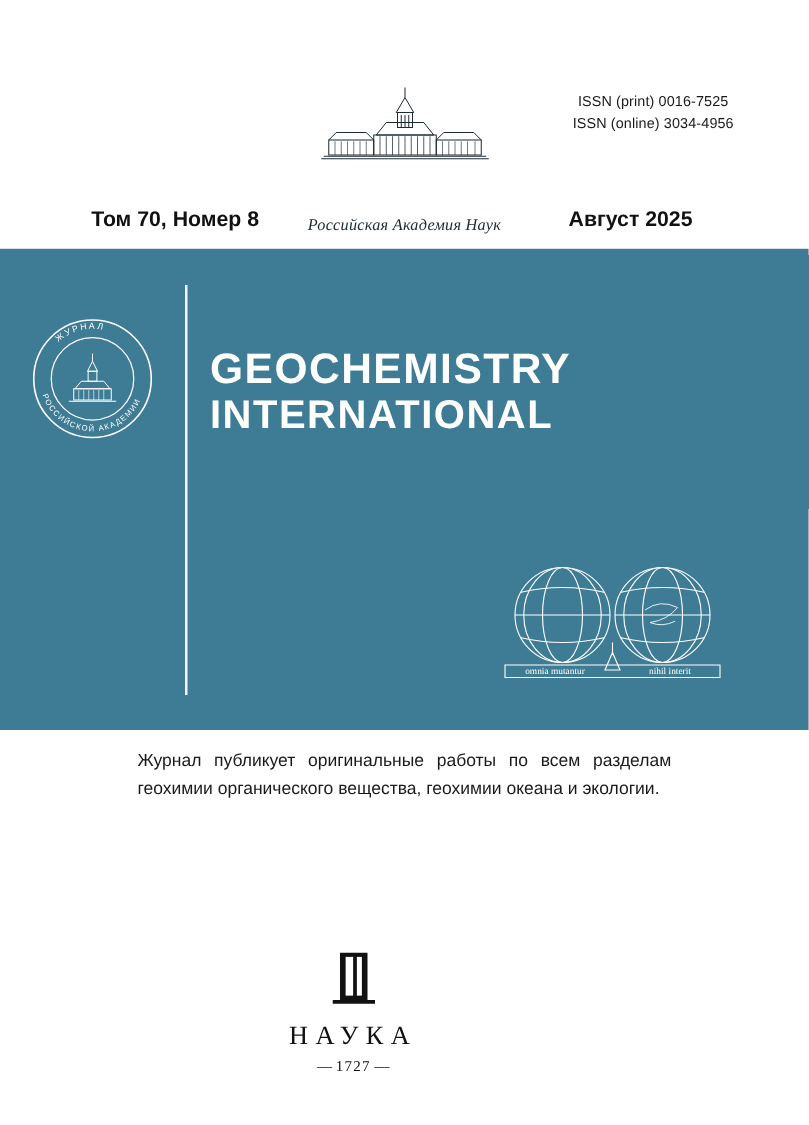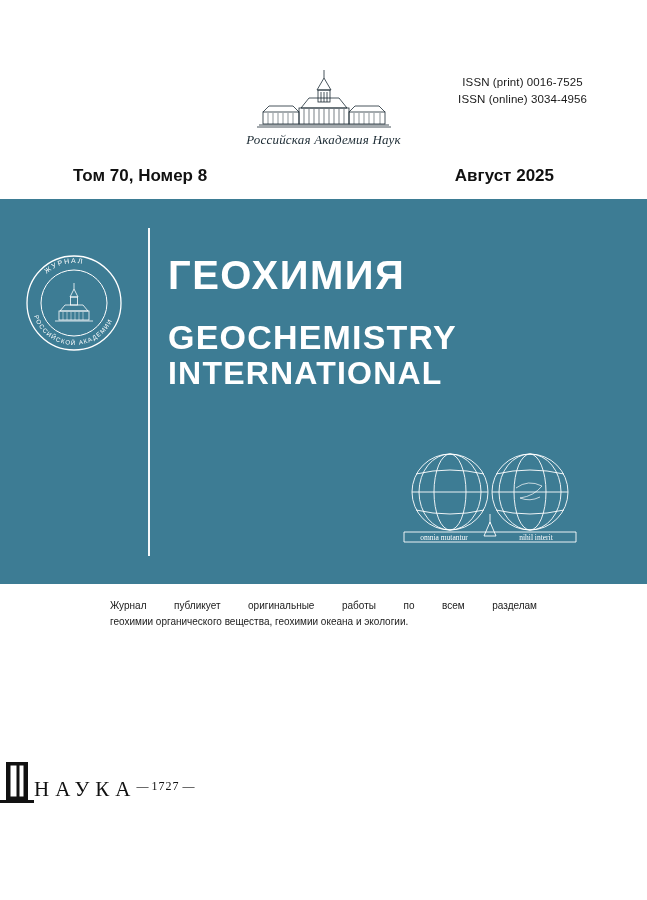--- a/index.html
+++ b/index.html
@@ -30,20 +30,21 @@
   }
 
   .academy-emblem {
     position: absolute;
     top: 68px;
     left: 0;
     width: 647px;
     display: flex;
     flex-direction: column;
     align-items: center;
+    gap: 40px;
   }
   .academy-emblem svg { display: block; }
   .academy-caption {
     margin-top: 2px;
     font-family: "Liberation Serif", serif;
     font-style: italic;
     font-size: 13px;
     color: #1b2a33;
     letter-spacing: 0.2px;
   }
@@ -129,39 +130,39 @@
   }
 
   
   .description {
     position: absolute;
     top: 598px;
     left: 0;
     width: 647px;
     padding: 0 110px;
     box-sizing: border-box;
-    font-size: 10px;
+    font-size: 14px;
     line-height: 1.55;
     color: #1a1a1a;
     text-align: justify;
   }
   .description .ln { display: block; }
   .description .ln.spread {
     text-align: justify;
     text-align-last: justify;
   }
 
   
   .publisher {
     position: absolute;
     top: 762px;
     left: 0;
     width: 565px;
     display: flex;
-    flex-direction: row;
+    flex-direction: column;
     align-items: center;
   }
   .publisher-name {
     margin-top: 10px;
     font-size: 21px;
     letter-spacing: 6px;
     font-weight: normal;
     color: #111;
     font-family: "Liberation Serif", serif;
   }
@@ -271,21 +272,20 @@
     </g>
     <text font-family="Liberation Sans, sans-serif" font-size="7" fill="#ffffff" letter-spacing="1.6">
       <textPath href="#arcTop" startOffset="26%">ЖУРНАЛ</textPath>
     </text>
     <text font-family="Liberation Sans, sans-serif" font-size="6.2" fill="#ffffff" letter-spacing="1.1">
       <textPath href="#arcBottom" startOffset="10%">РОССИЙСКОЙ АКАДЕМИИ</textPath>
     </text>
   </svg>
 
   <div class="titles">
-    <div class="title-ru">ГЕОХИМИЯ</div>
     <div class="title-en1">GEOCHEMISTRY</div>
     <div class="title-en2">INTERNATIONAL</div>
   </div>
 
   <svg class="globes" viewBox="0 0 180 110">
     <g fill="none" stroke="#ffffff" stroke-width="0.9">
 
       <circle cx="50" cy="48" r="38"></circle>
       <ellipse cx="50" cy="48" rx="16" ry="38"></ellipse>
       <ellipse cx="50" cy="48" rx="31" ry="38"></ellipse>

